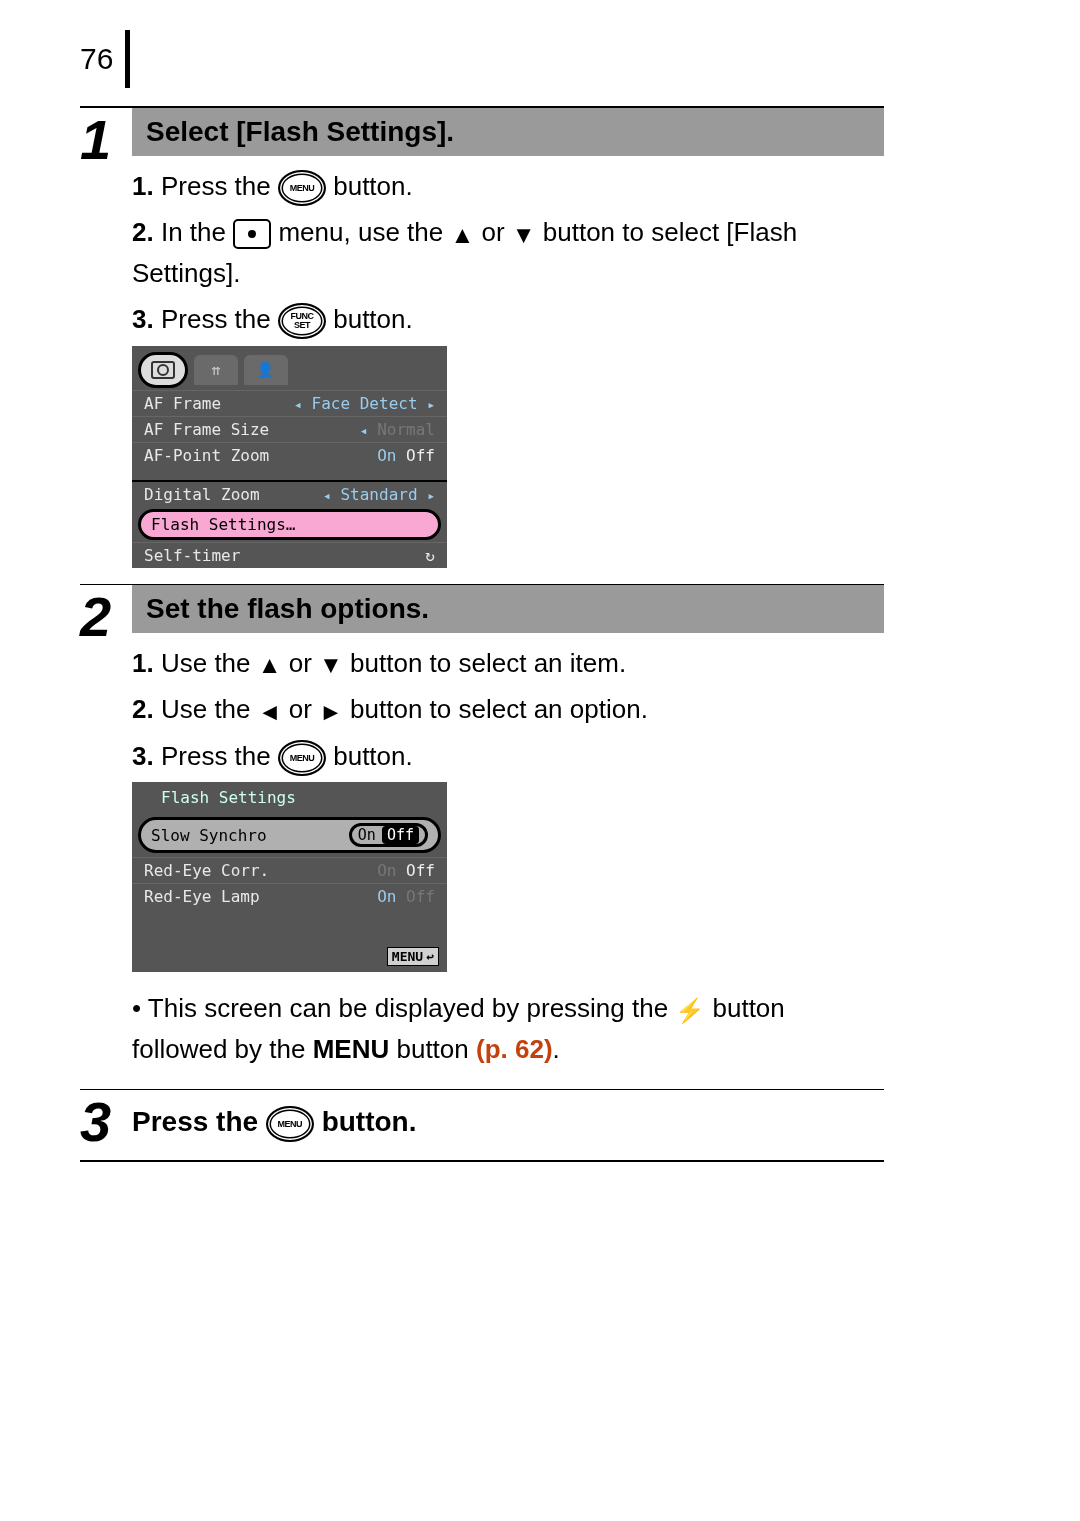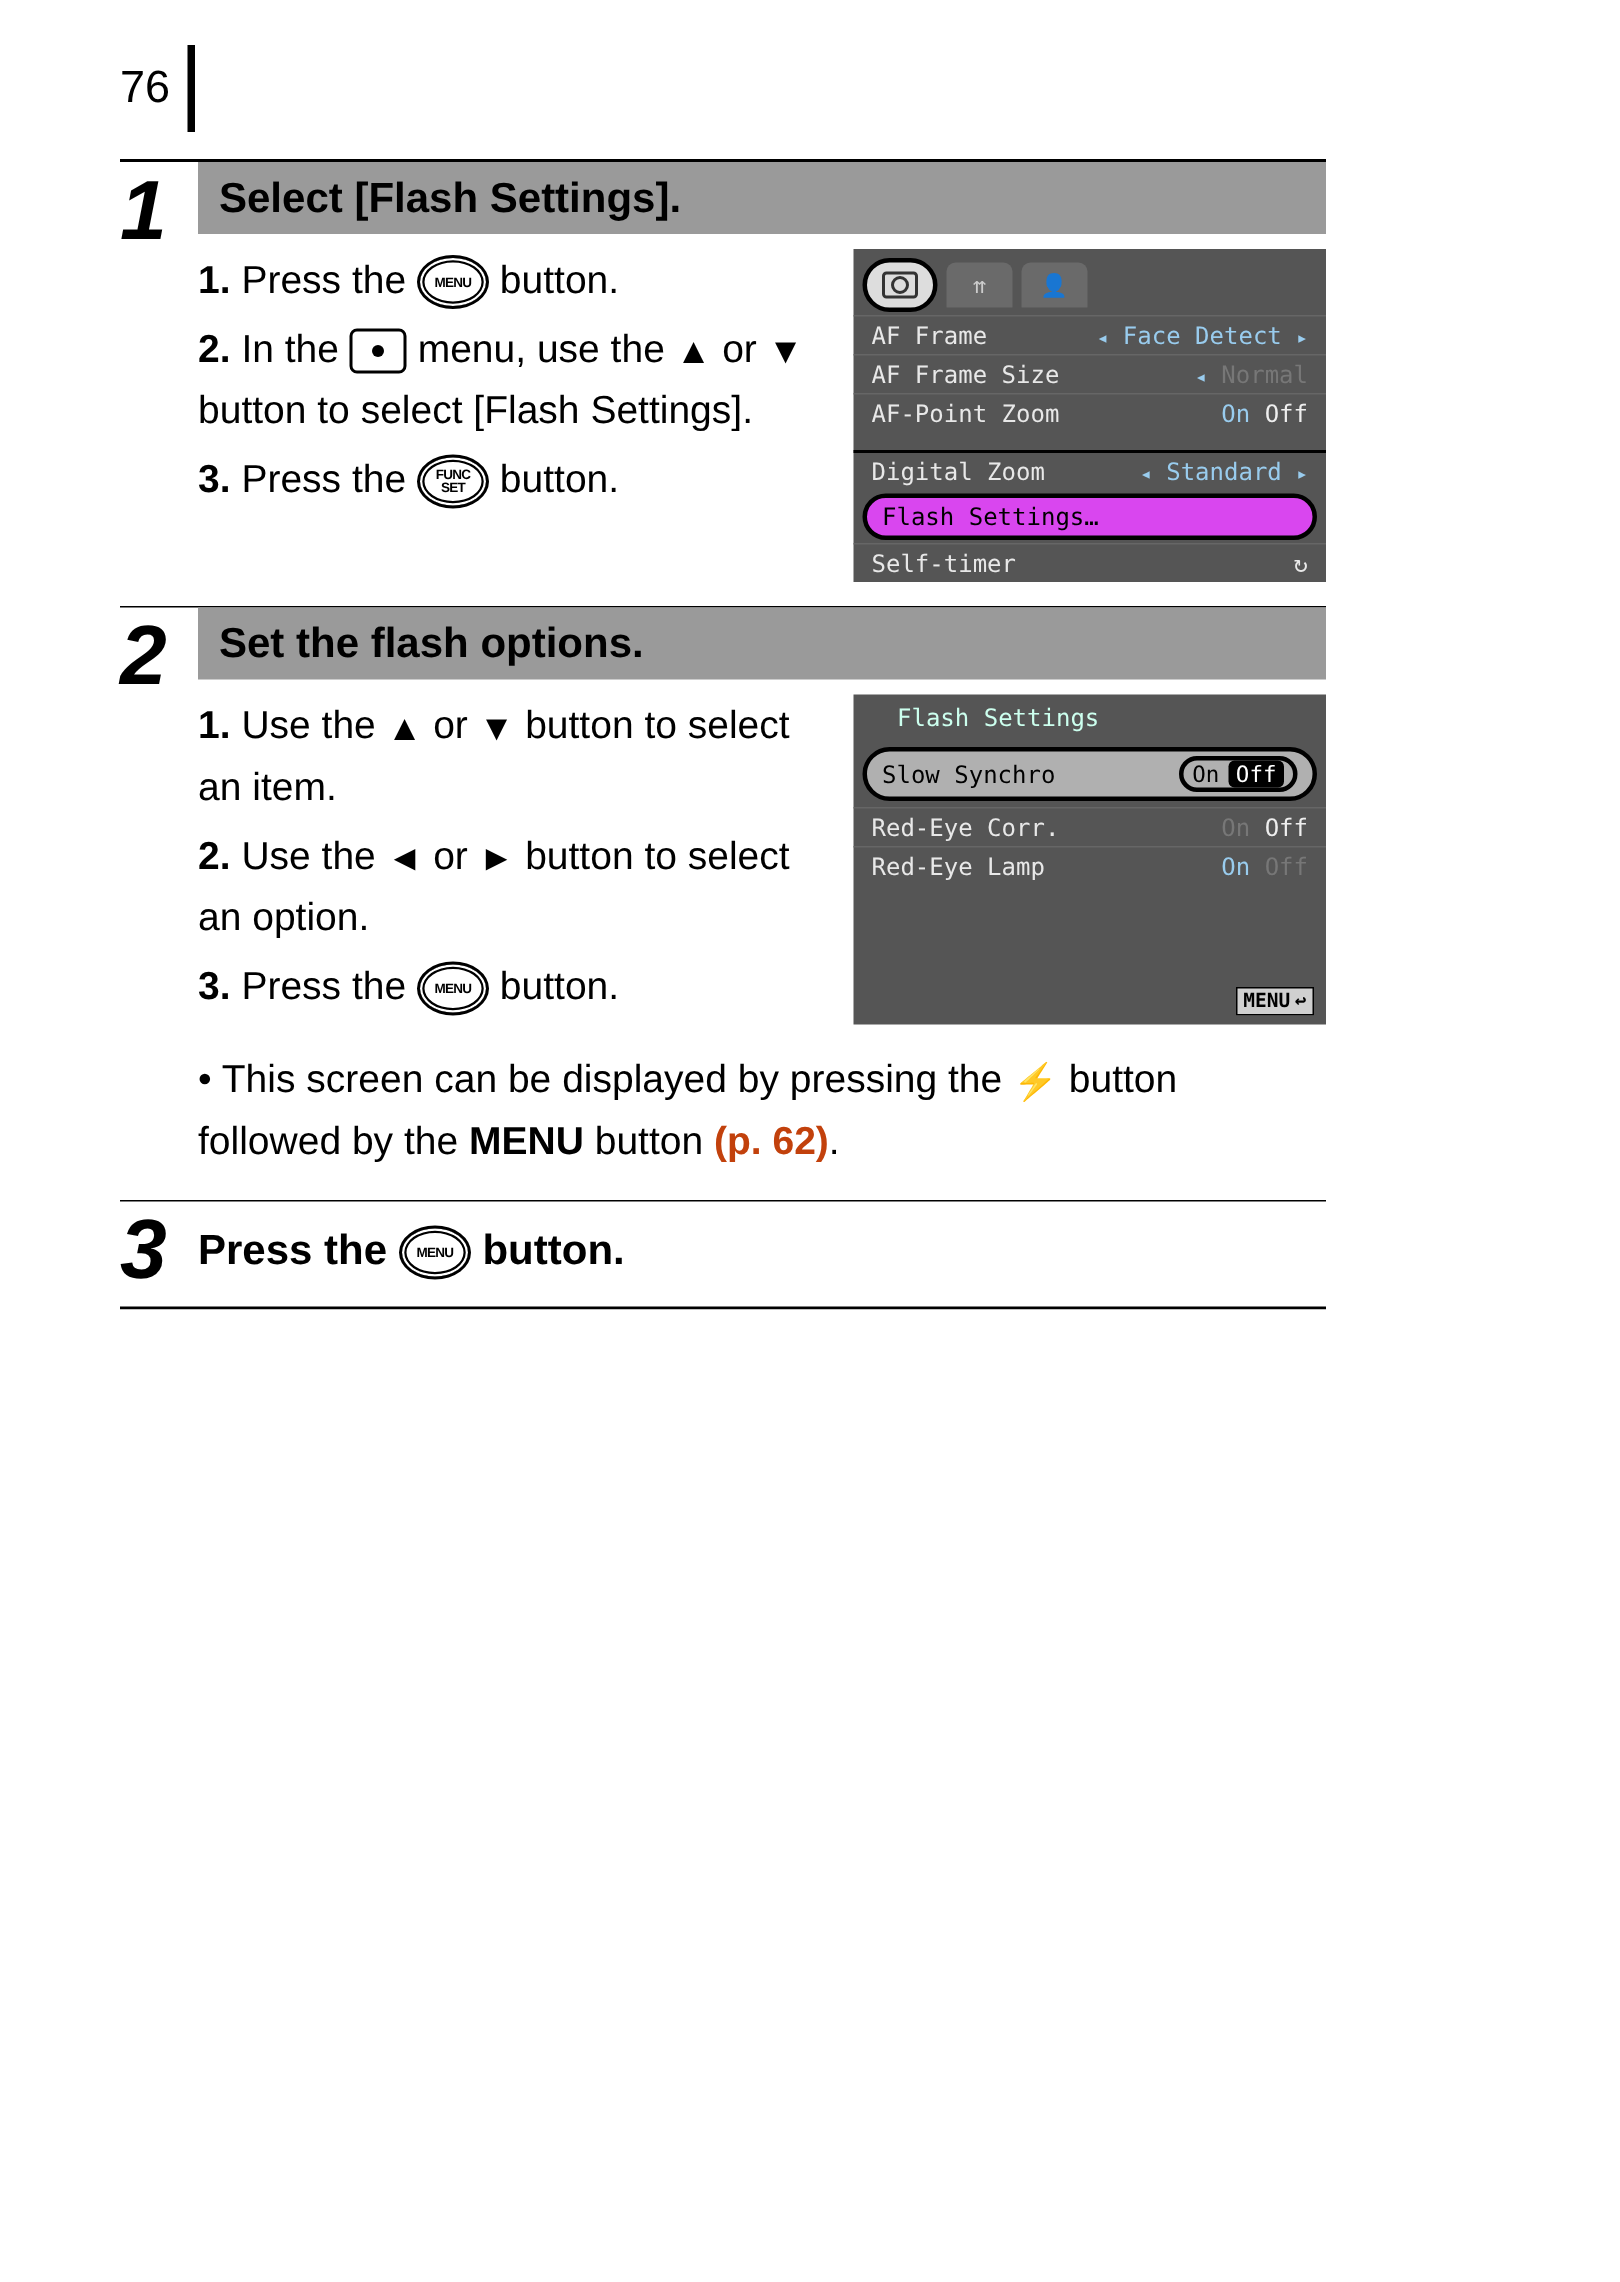--- a/index.html
+++ b/index.html
@@ -56,20 +56,21 @@
     padding: 8px 14px;
     font-family: Arial, sans-serif;
   }
   .step-title.transparent {
     background: none;
     padding-left: 0;
   }
   .step-content {
     display: flex;
     padding: 10px 0 16px 0;
+    flex-direction: column;
   }
   .step-text {
     flex: 1;
     font-size: 26px;
     line-height: 1.55;
     padding-right: 20px;
   }
   .step-text .line { margin-bottom: 6px; }
   .step-text b { font-weight: 700; }
   .link { color: #c2410c; font-weight: bold; }
@@ -147,21 +148,21 @@
   .cam-tab .camicon::after { content:''; position:absolute; width:8px; height:8px; border:2px solid #333; border-radius:50%; left:4px; top:1px; }
   .menu-rows { }
   .m-row {
     display:flex;
     justify-content: space-between;
     padding: 3px 12px;
     border-top: 1px solid #666;
     align-items:center;
   }
   .m-row.hl {
-    background: #d946ef;
+    background: #f9a8d4;
     color: #000;
     border: 3px solid #000;
     border-radius: 18px;
     margin: 2px 6px;
     padding: 3px 10px;
   }
   .m-row.sep {
     border-top: 2px solid #000;
     margin-top:12px;
   }

